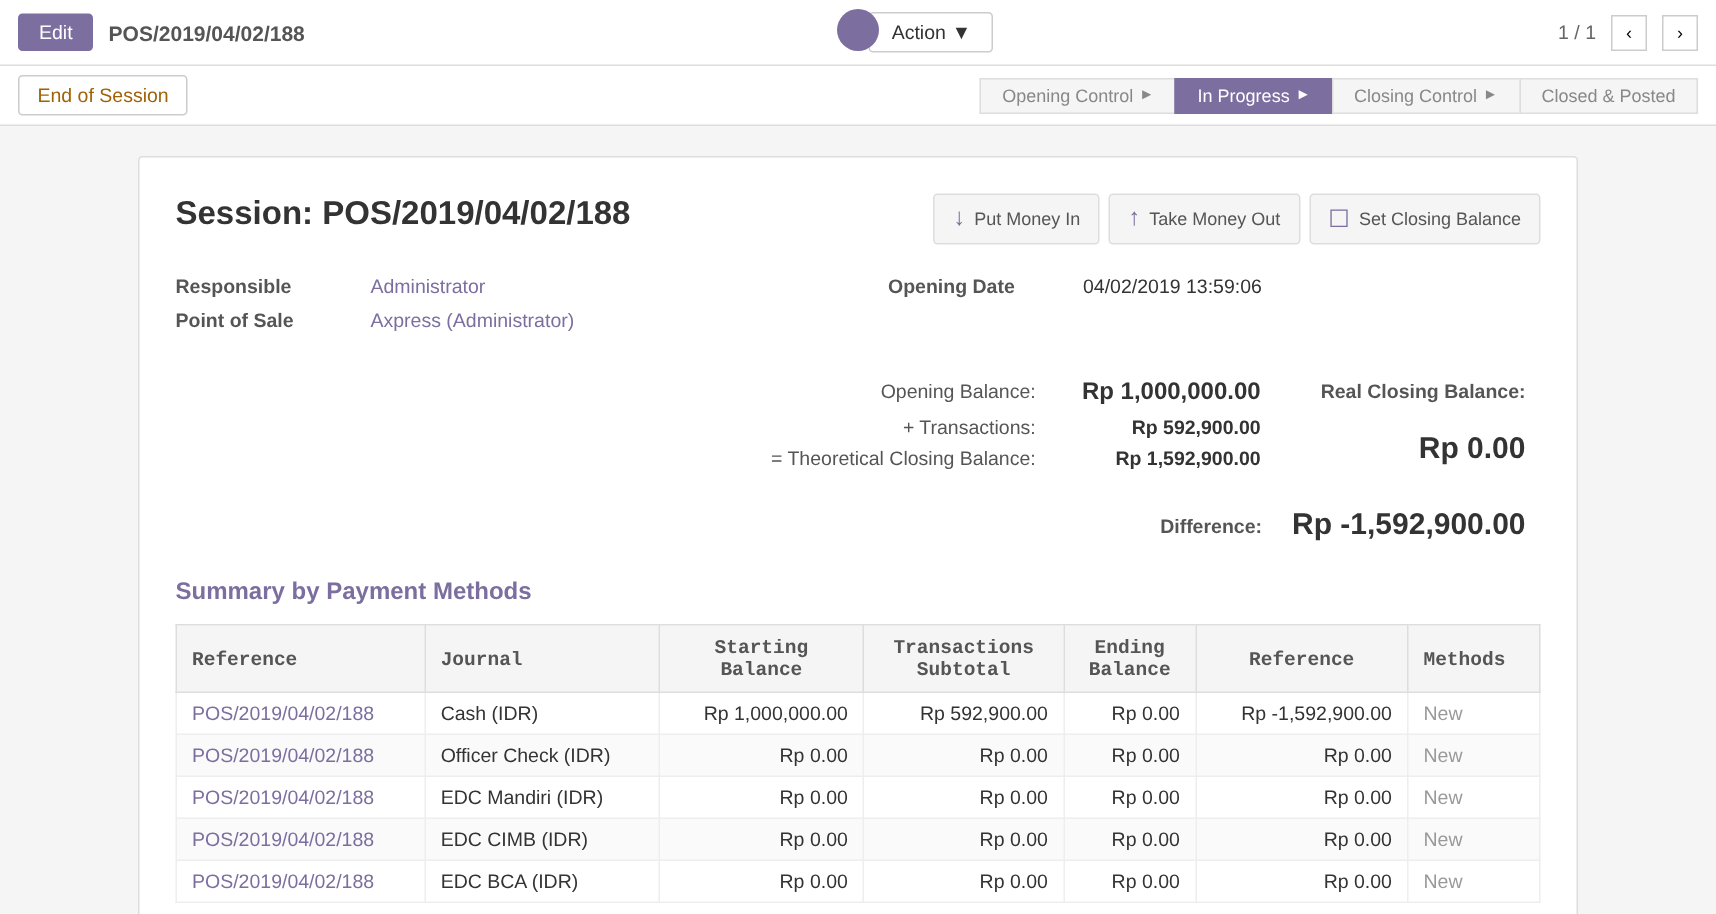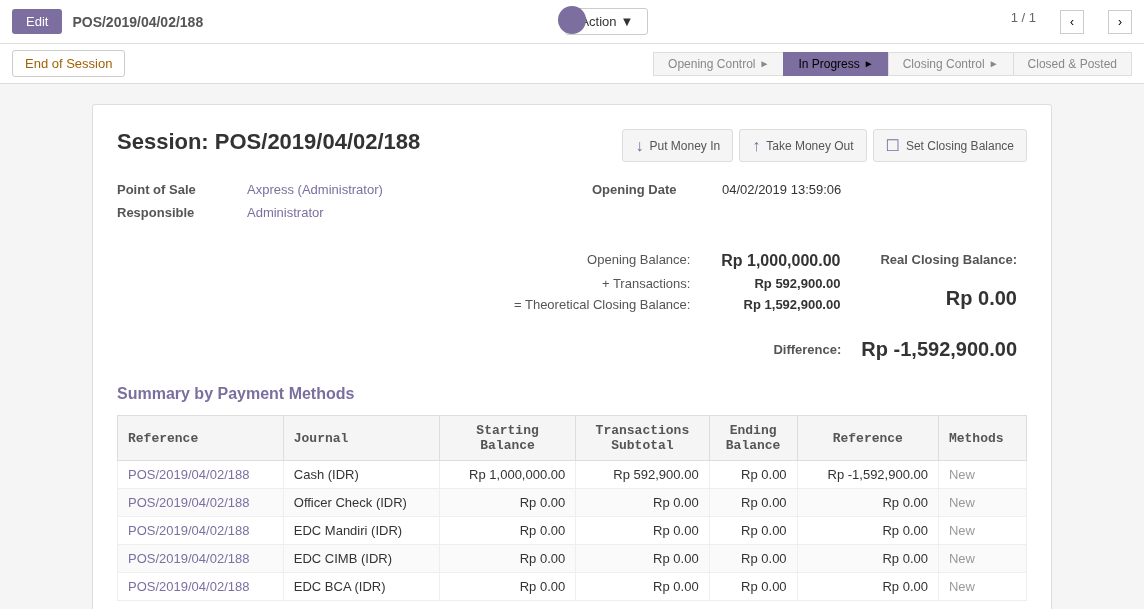--- a/index.html
+++ b/index.html
@@ -36,21 +36,21 @@
       display: flex;
       align-items: center;
       gap: 4px;
     }
     .circle-indicator {
       width: 28px; height: 28px;
       border-radius: 50%;
       background: #7c6fa0;
       display: inline-block;
     }
-    .top-bar-right { display: flex; align-items: flex-start; gap: 24px; font-size: 13px; color: #666; }
+    .top-bar-right { display: flex; align-items: center; gap: 10px; font-size: 13px; color: #666; }
     .nav-btn {
       background: #fff;
       border: 1px solid #ccc;
       width: 24px; height: 24px;
       cursor: pointer;
       display: flex; align-items: center; justify-content: center;
       font-size: 12px;
     }
 
     
@@ -92,21 +92,21 @@
       padding: 4px 14px;
       font-size: 12px;
       color: #888;
       background: #f5f5f5;
       border: 1px solid #ddd;
       position: relative;
       cursor: default;
     }
     .step.active {
       background: #7c6fa0;
-      color: #000000;
+      color: #ffffff;
       border-color: #7c6fa0;
       text-align: center;
     }
     .step:not(:first-child) {
       margin-left: -1px;
     }
     .step-arrow {
       display: inline-block;
       margin-left: 4px;
       font-size: 10px;
@@ -352,26 +352,26 @@
         <button class="action-btn">
           <span class="btn-icon">☐</span>
           <span>Set Closing Balance</span>
         </button>
       </div>
     </div>
 
     <div class="fields-row">
       <div class="field-col">
         <div class="field-row">
+          <span class="field-label">Responsible</span>
+          <span class="field-value">Administrator</span>
+        </div>
+        <div class="field-row">
           <span class="field-label">Point of Sale</span>
           <span class="field-value">Axpress (Administrator)</span>
-        </div>
-        <div class="field-row">
-          <span class="field-label">Responsible</span>
-          <span class="field-value">Administrator</span>
         </div>
       </div>
       <div class="field-col">
         <div class="field-row">
           <span class="field-label">Opening Date</span>
           <span class="field-value-plain">04/02/2019 13:59:06</span>
         </div>
       </div>
     </div>
 

